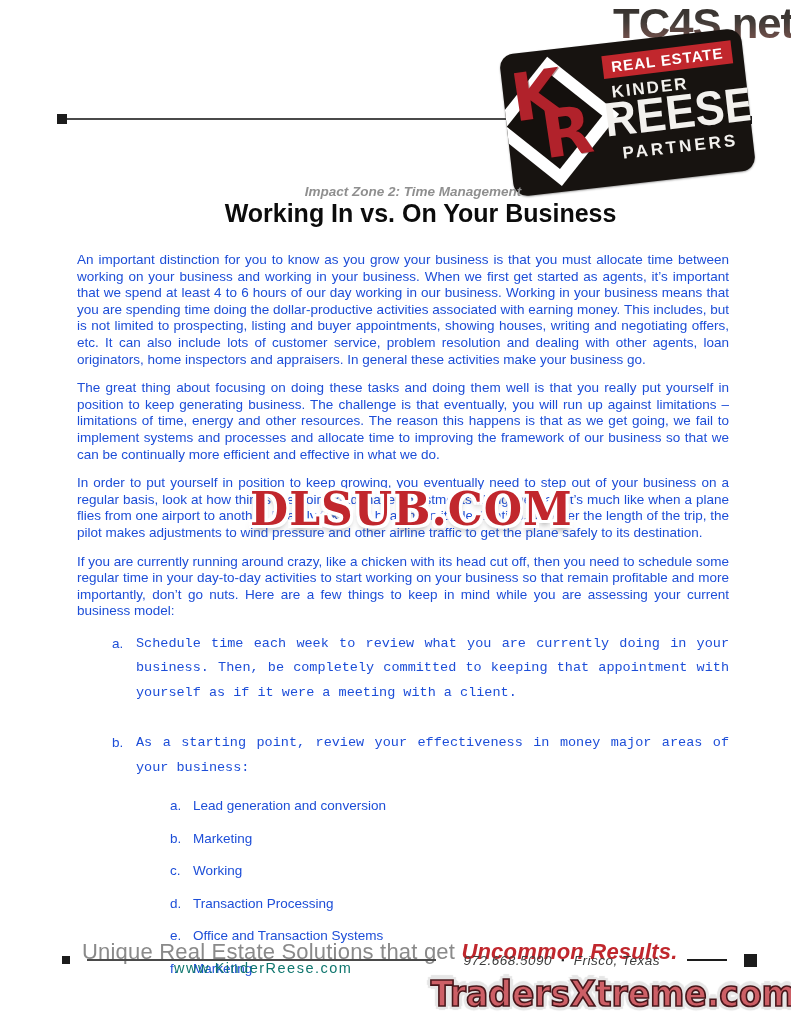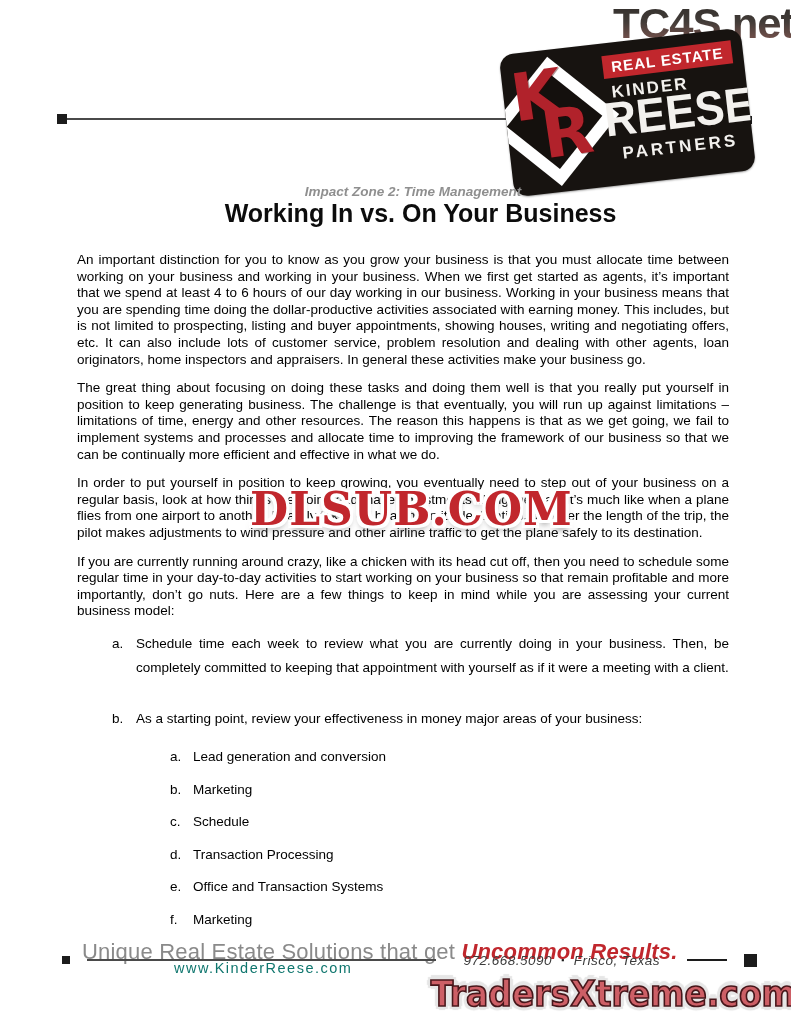--- a/index.html
+++ b/index.html
@@ -108,35 +108,35 @@
     position: absolute; left: 0; top: 199px; width: 791px;
     text-align: center;
     color: #0c0c0c; font-size: 25px; font-weight: bold;
     letter-spacing: 0px;
     padding-left: 36px;
   }
 
   
   .content {
     position: absolute; left: 70px; top: 252px; width: 652px;
-    color: #000000;
+    color: #1d4ed8;
     font-size: 13.5px; line-height: 16.6px;
     text-align: justify;
   }
   .content p { margin-bottom: 12px; }
 
   .alpha-list { margin-top: 6px; }
   .alpha-item {
     display: flex;
     margin: 0 0 26px 35px;
     line-height: 24.5px;
     text-align: justify;
   }
   .alpha-item .marker { width: 24px; flex: 0 0 24px; }
-  .alpha-item .itext  { flex: 1; }
+  .alpha-item .itext  { flex: 1; font-family: Liberation Mono, monospace; }
 
   .sub-list { margin: 18px 0 0 93px; }
   .sub-item {
     display: flex;
     margin-bottom: 8px;
     line-height: 16.6px;
     height: 24.5px;
     align-items: flex-start;
   }
   .sub-item .marker { width: 23px; flex: 0 0 23px; }
@@ -256,21 +256,21 @@
         <div class="sub-item">
           <span class="marker">a.</span>
           <span>Lead generation and conversion</span>
         </div>
         <div class="sub-item">
           <span class="marker">b.</span>
           <span>Marketing</span>
         </div>
         <div class="sub-item">
           <span class="marker">c.</span>
-          <span>Schedule</span>
+          <span>Working</span>
         </div>
         <div class="sub-item">
           <span class="marker">d.</span>
           <span>Transaction Processing</span>
         </div>
         <div class="sub-item">
           <span class="marker">e.</span>
           <span>Office and Transaction Systems</span>
         </div>
         <div class="sub-item">

